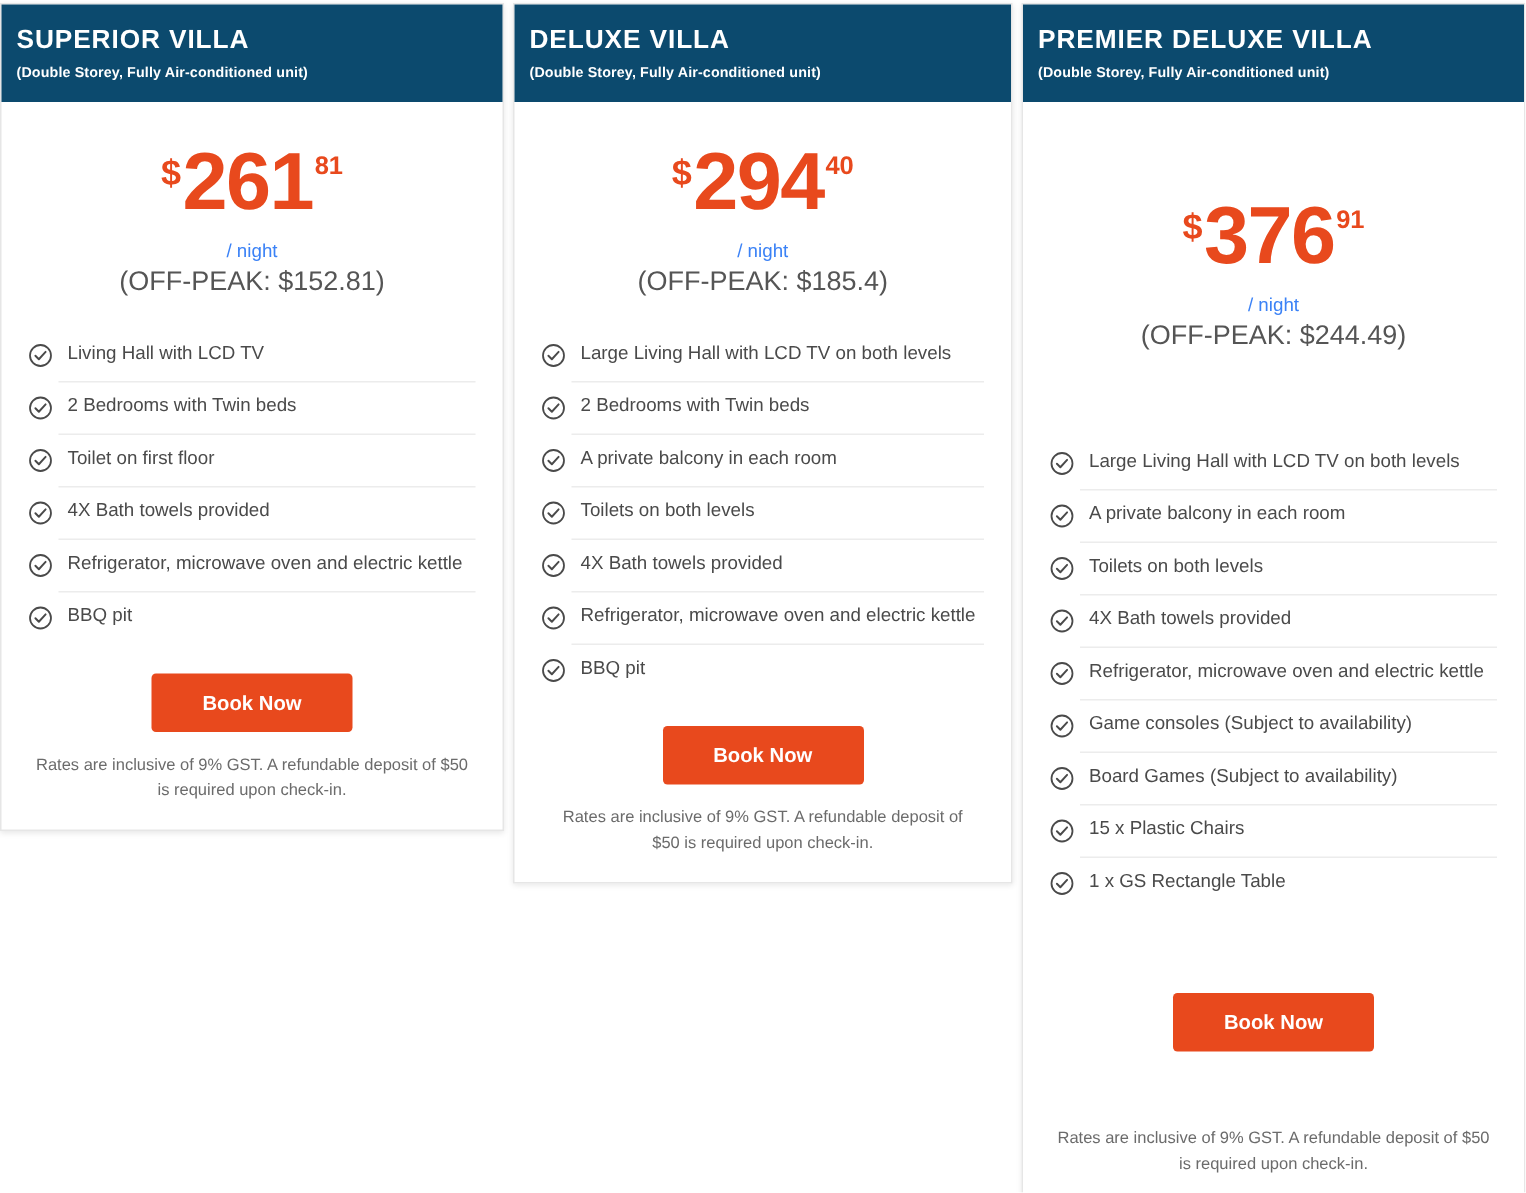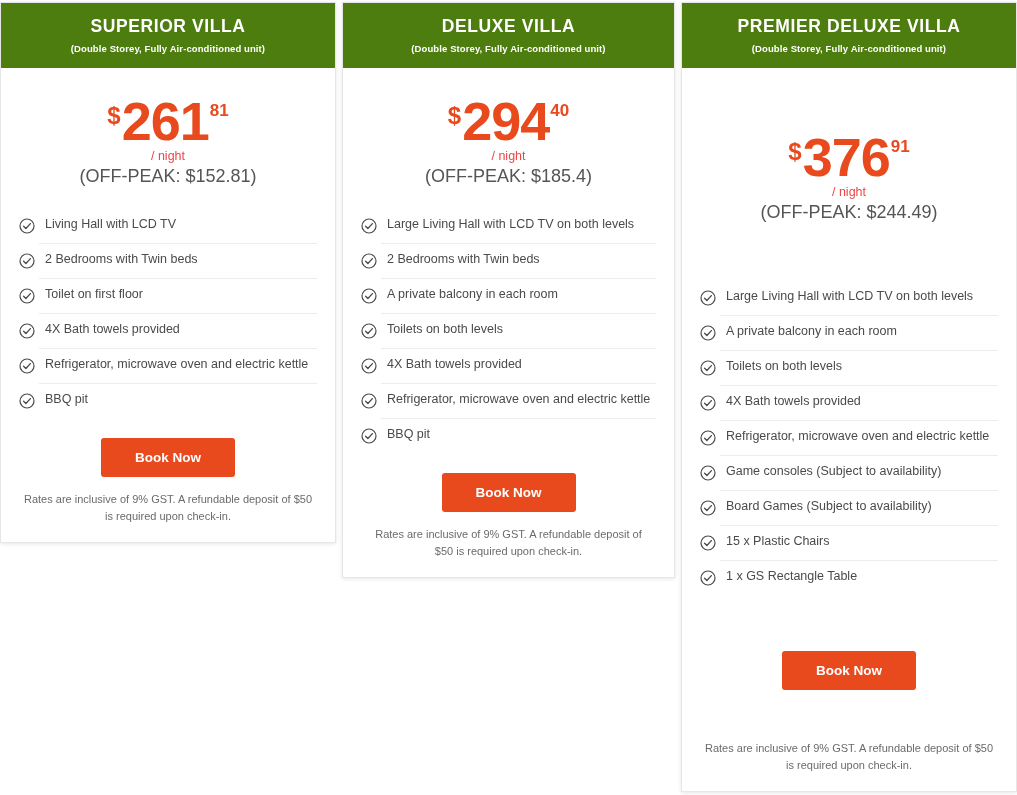--- a/index.html
+++ b/index.html
@@ -27,23 +27,23 @@
     border: 1px solid #e6e6e6;
     box-shadow: 0 1px 4px rgba(0,0,0,0.10);
     display: flex;
     flex-direction: column;
   }
   .plan-1 { width: 336px; }
   .plan-2 { width: 333px; }
   .plan-3 { width: 336px; gap: 36px; }
 
   .plan-header {
-    background: #4d7c0f;
+    background: #0c4a6e;
     color: #ffffff;
-    text-align: center;
+    text-align: left;
     padding: 13px 10px 14px 10px;
   }
   .plan-title {
     font-size: 17.5px;
     font-weight: bold;
     letter-spacing: 0.6px;
     line-height: 1.2;
   }
   .plan-sub {
     font-size: 9.5px;
@@ -73,23 +73,23 @@
     font-weight: bold;
     letter-spacing: -1px;
   }
   .cents {
     font-size: 17px;
     font-weight: bold;
     margin-top: 8px;
     margin-left: 1px;
   }
   .per-night {
-    color: #ef4444;
+    color: #3b82f6;
     font-size: 12.5px;
-    margin-top: 1px;
+    margin-top: 12px;
   }
   .offpeak {
     color: #555;
     font-size: 18px;
     margin-top: 3px;
   }
 
   .features {
     list-style: none;
     margin: 16px 0 0 0;

